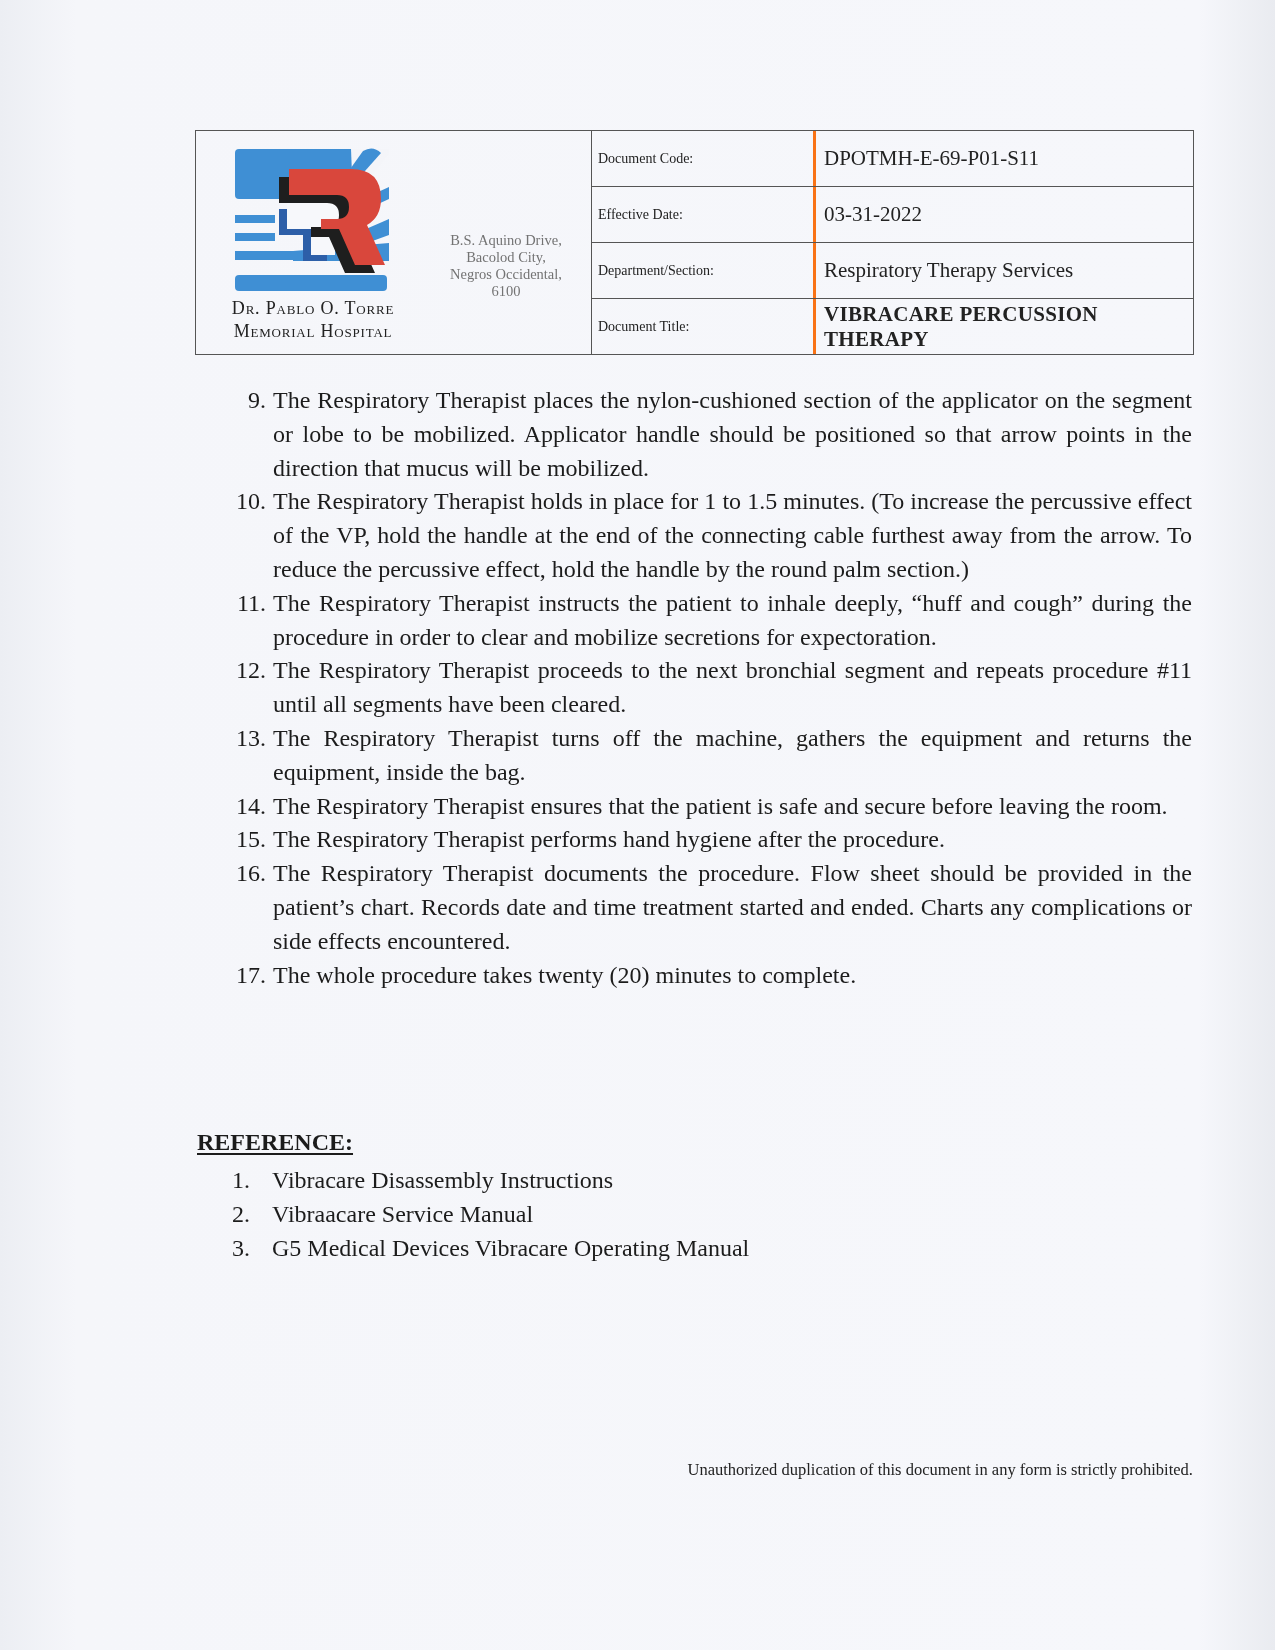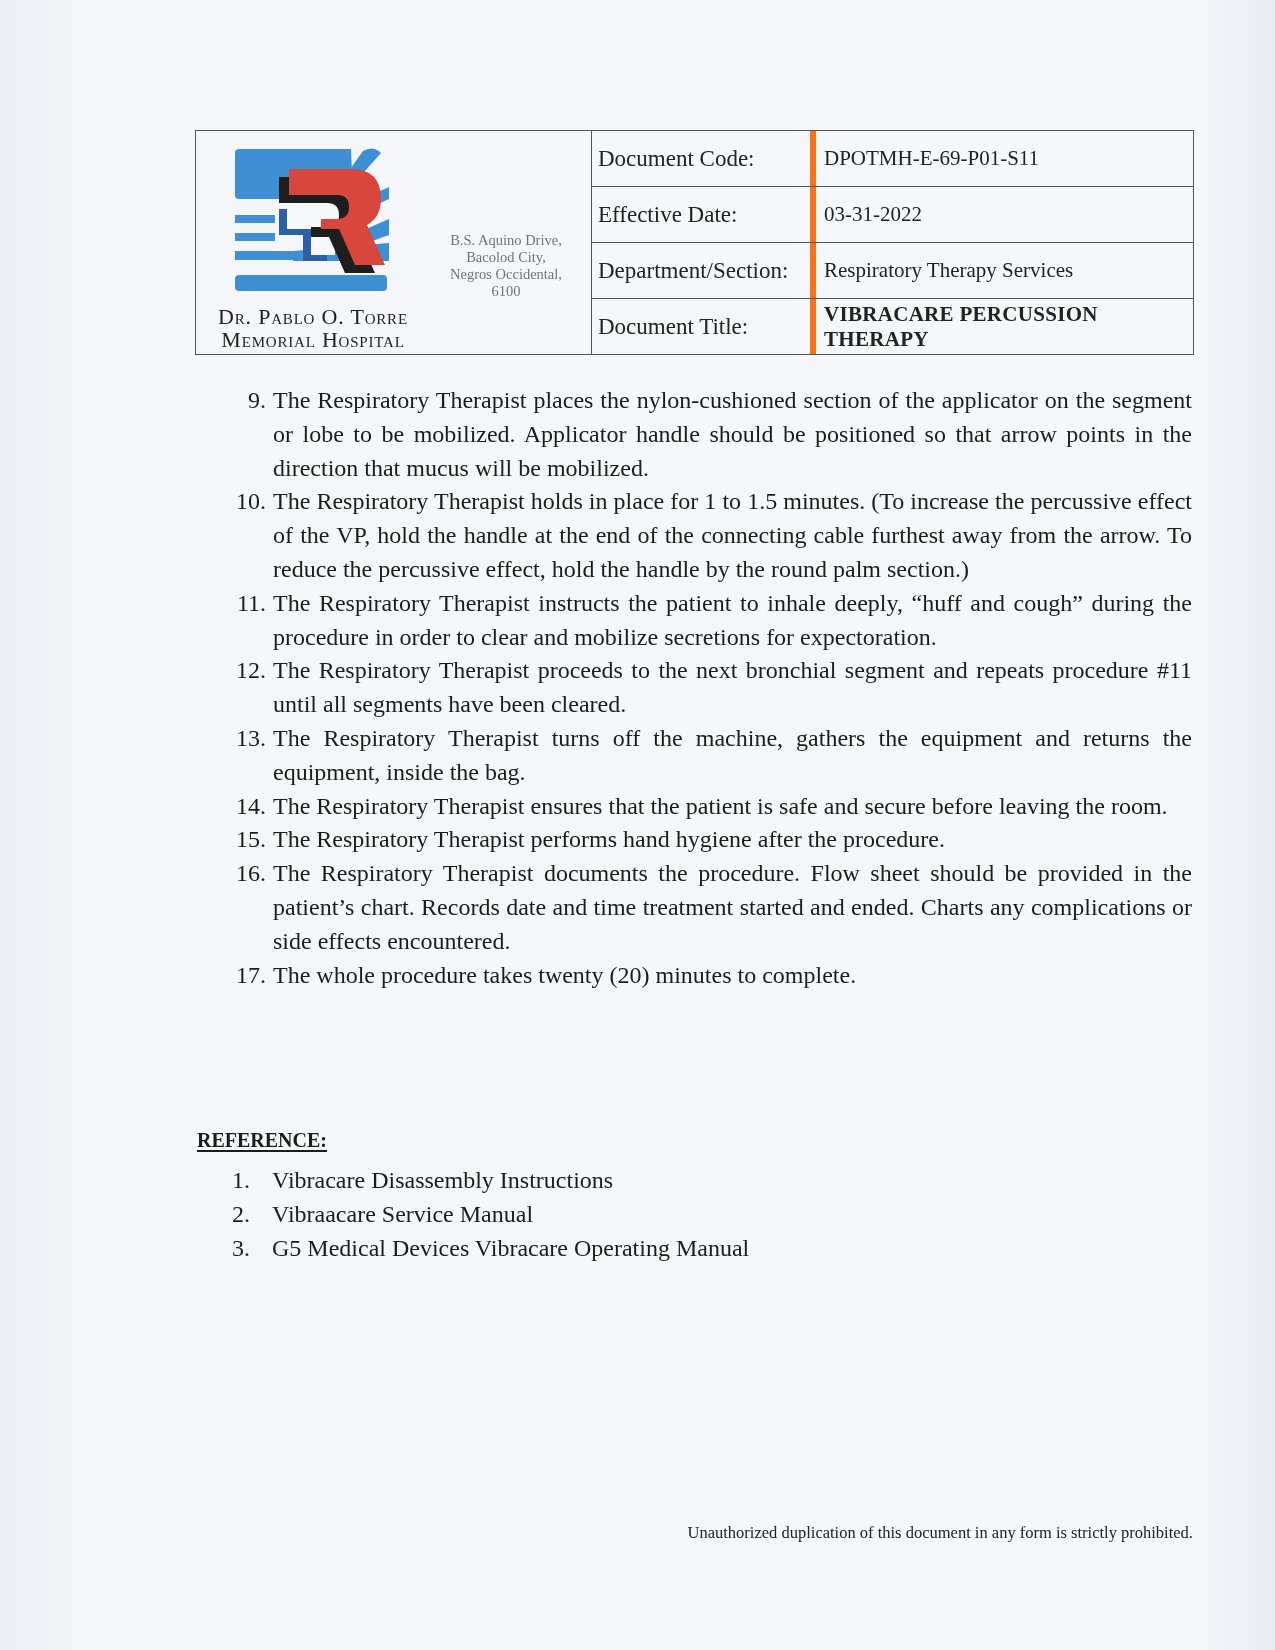--- a/index.html
+++ b/index.html
@@ -26,68 +26,67 @@
     }
     .hdr-left {
       width: 396px; position: relative; border-right: 1px solid #555;
       box-sizing: border-box;
     }
     .logo {
       position: absolute; left: 37px; top: 16px; width: 156px; height: 150px;
     }
     .hospital-name {
       position: absolute; left: 12px; top: 166px; width: 210px;
-      text-align: center; font-size: 22px; letter-spacing: 0.8px;
+      text-align: center; font-size: 18px; letter-spacing: 0.8px;
       line-height: 23px; color: #222;
       font-variant: small-caps;
-      margin-top: 8px;
     }
     .address {
       position: absolute; left: 230px; top: 101px; width: 160px;
       text-align: center; font-size: 14.5px; line-height: 17px; color: #737373;
     }
     .hdr-right { flex: 1; display: flex; flex-direction: column; }
     .meta-row {
       flex: 1; display: flex; border-bottom: 1px solid #555; box-sizing: border-box;
     }
     .meta-row:last-child { border-bottom: none; }
     .meta-label {
-      width: 224px; border-right: 6px solid #f97316; box-sizing: border-box;
+      width: 224px; border-right: 3px solid #f97316; box-sizing: border-box;
       padding-left: 6px; display: flex; align-items: center;
-      font-size: 23px; color: #222; text-align: right;
+      font-size: 14px; color: #222; text-align: right;
     }
     .meta-value {
       flex: 1; padding-left: 8px; display: flex; align-items: center;
       font-size: 21px; color: #222;
     }
     .meta-value.bold { font-weight: bold; letter-spacing: 0.3px; }
 
     
     .steps {
       position: absolute; left: 232px; top: 384px; width: 960px;
       margin: 0; padding: 0; list-style: none;
       font-size: 24px; line-height: 33.8px;
     }
     .step { display: flex; }
     .step-num { width: 41px; flex: none; text-align: right; padding-right: 7px; box-sizing: border-box; margin-left: -0px; }
     .step-text { flex: 1; text-align: justify; }
 
     .ref-heading {
       position: absolute; left: 197px; top: 1129px;
-      font-size: 20px; font-weight: bold; text-decoration: underline;
+      font-size: 24px; font-weight: bold; text-decoration: underline;
       text-underline-offset: 3px;
     }
     .refs {
       position: absolute; left: 232px; top: 1163px; margin: 0; padding: 0; list-style: none;
       font-size: 24px; line-height: 34px;
     }
     .ref { display: flex; }
     .ref-num { width: 40px; flex: none; }
     .footer {
-      position: absolute; right: 82px; top: 1523px;
+      position: absolute; right: 82px; top: 1460px;
       font-size: 16.5px; color: #222;
     }
   </style>
 </head>
 <body>
 
 <div class="page-shade"></div>
 
 <div class="header-table">
   <div class="hdr-left">

